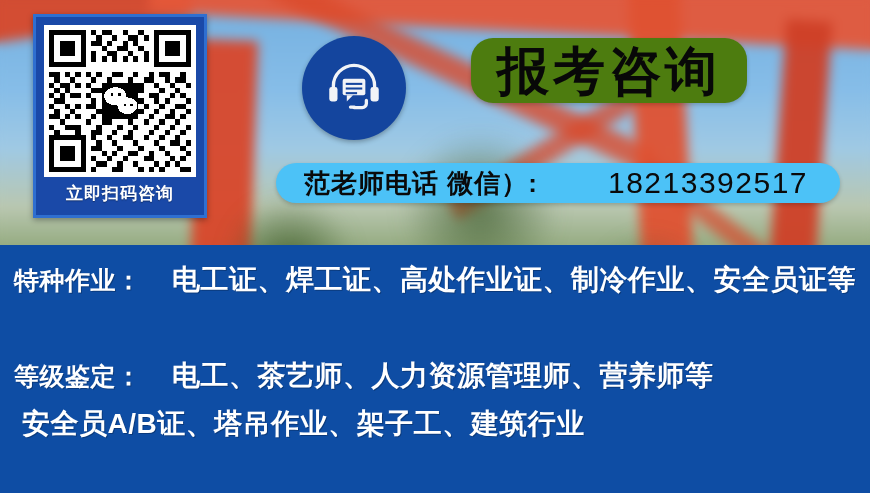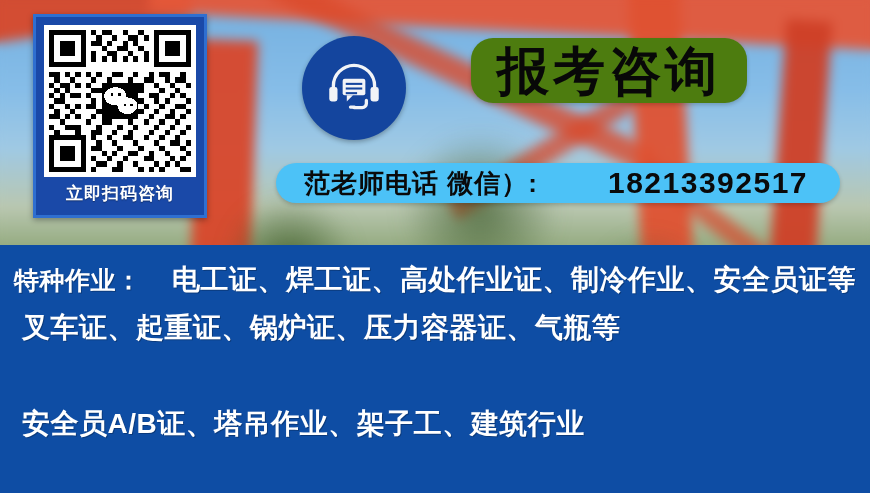--- a/index.html
+++ b/index.html
@@ -89,21 +89,21 @@
     position:absolute;left:276px;top:163px;width:564px;height:40px;
     background:#4cc2f7;border-radius:24px;
     display:flex;align-items:center;box-sizing:border-box;
     padding:0 20px 0 28px;
     box-shadow:0 2px 4px rgba(0,0,0,.2);
   }
   .phone-label{
     color:#0a0a0a;font-size:26px;font-weight:bold;letter-spacing:1px;white-space:nowrap;
   }
   .phone-number{
-    color:#0a0a0a;font-size:30px;font-weight:bold;letter-spacing:1.5px;
+    color:#0a0a0a;font-size:30px;font-weight:normal;letter-spacing:1.5px;
     margin-left:auto;margin-right:12px;white-space:nowrap;
   }
 
   
   .info-panel{
     position:absolute;left:0;top:245px;width:870px;height:268px;
     background:#0e4da4;
     padding:16px 0 0 0;box-sizing:border-box;
   }
   .info-row{
@@ -381,22 +381,23 @@
     <span class="phone-label">范老师电话 微信）:</span>
     <span class="phone-number">18213392517</span>
   </div>
 
   <div class="info-panel">
     <div class="info-row">
       <span class="info-cat">特种作业：</span>
       <span class="info-items">电工证、焊工证、高处作业证、制冷作业、安全员证等</span>
     </div>
     <div class="info-row">
-      <span class="info-items">叉车证、起重证、锅炉证、压力容器证、气瓶等</span>
     </div>
     <div class="info-row">
+      <span class="info-cat">等级鉴定：</span>
+      <span class="info-items">电工、茶艺师、人力资源管理师、营养师等</span>
     </div>
     <div class="info-row">
       <span class="info-items">安全员A/B证、塔吊作业、架子工、建筑行业</span>
     </div>
   </div>
 
 </div>
 
 </body></html>

